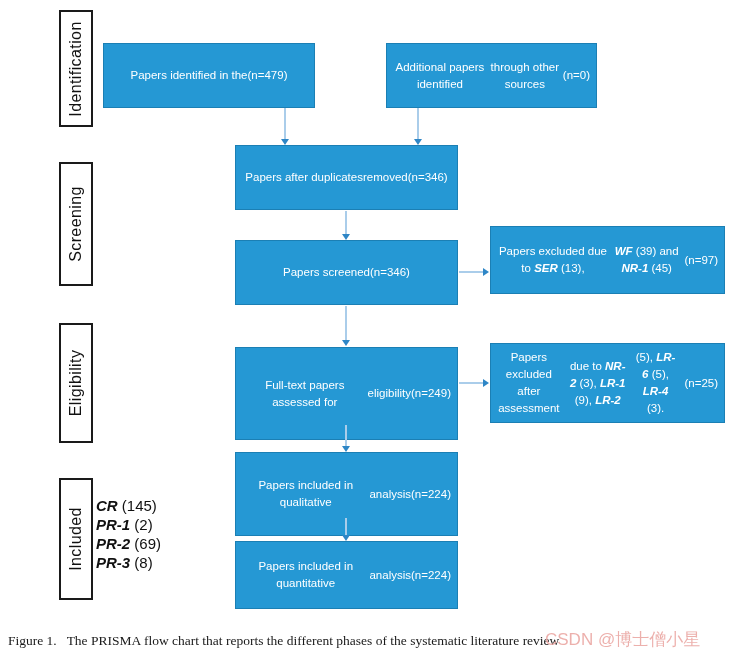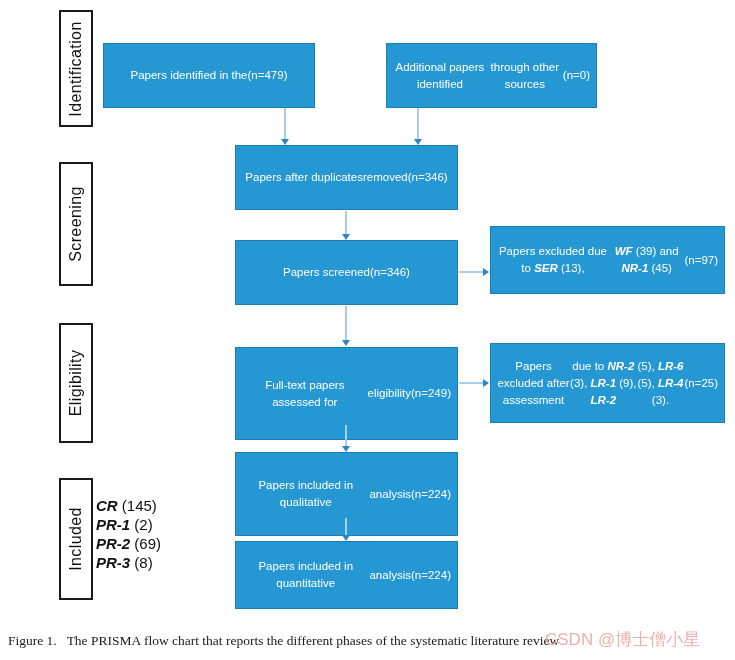--- a/index.html
+++ b/index.html
@@ -33,21 +33,21 @@
     display:flex;flex-direction:row;align-items:center;justify-content:center;
     text-align:center;padding:2px 6px;
   }
   .flow-box .em{font-weight:bold;font-style:italic;}
   .pos-b1{left:103px;top:43px;width:212px;height:65px;}
   .pos-b2{left:386px;top:43px;width:211px;height:65px;}
   .pos-b3{left:235px;top:145px;width:223px;height:65px;}
   .pos-b4{left:235px;top:240px;width:223px;height:65px;}
   .pos-b5{left:490px;top:226px;width:235px;height:68px;}
   .pos-b6{left:235px;top:347px;width:223px;height:93px;}
-  .pos-b7{left:490px;top:343px;width:235px;height:80px;}
+  .pos-b7{left:490px;top:343px;width:235px;height:80px;gap:8px;}
   .pos-b8{left:235px;top:452px;width:223px;height:84px;}
   .pos-b9{left:235px;top:541px;width:223px;height:68px;}
 
   
   .varrow{position:absolute;width:0;}
   .varrow .line{position:absolute;left:-0.75px;top:0;width:1.5px;height:calc(100% - 6px);background:var(--connector);}
   .varrow .head{position:absolute;bottom:0;left:-4.5px;width:0;height:0;
     border-left:4.5px solid transparent;border-right:4.5px solid transparent;
     border-top:6px solid var(--arrowhead);}
   .harrow{position:absolute;height:0;}

